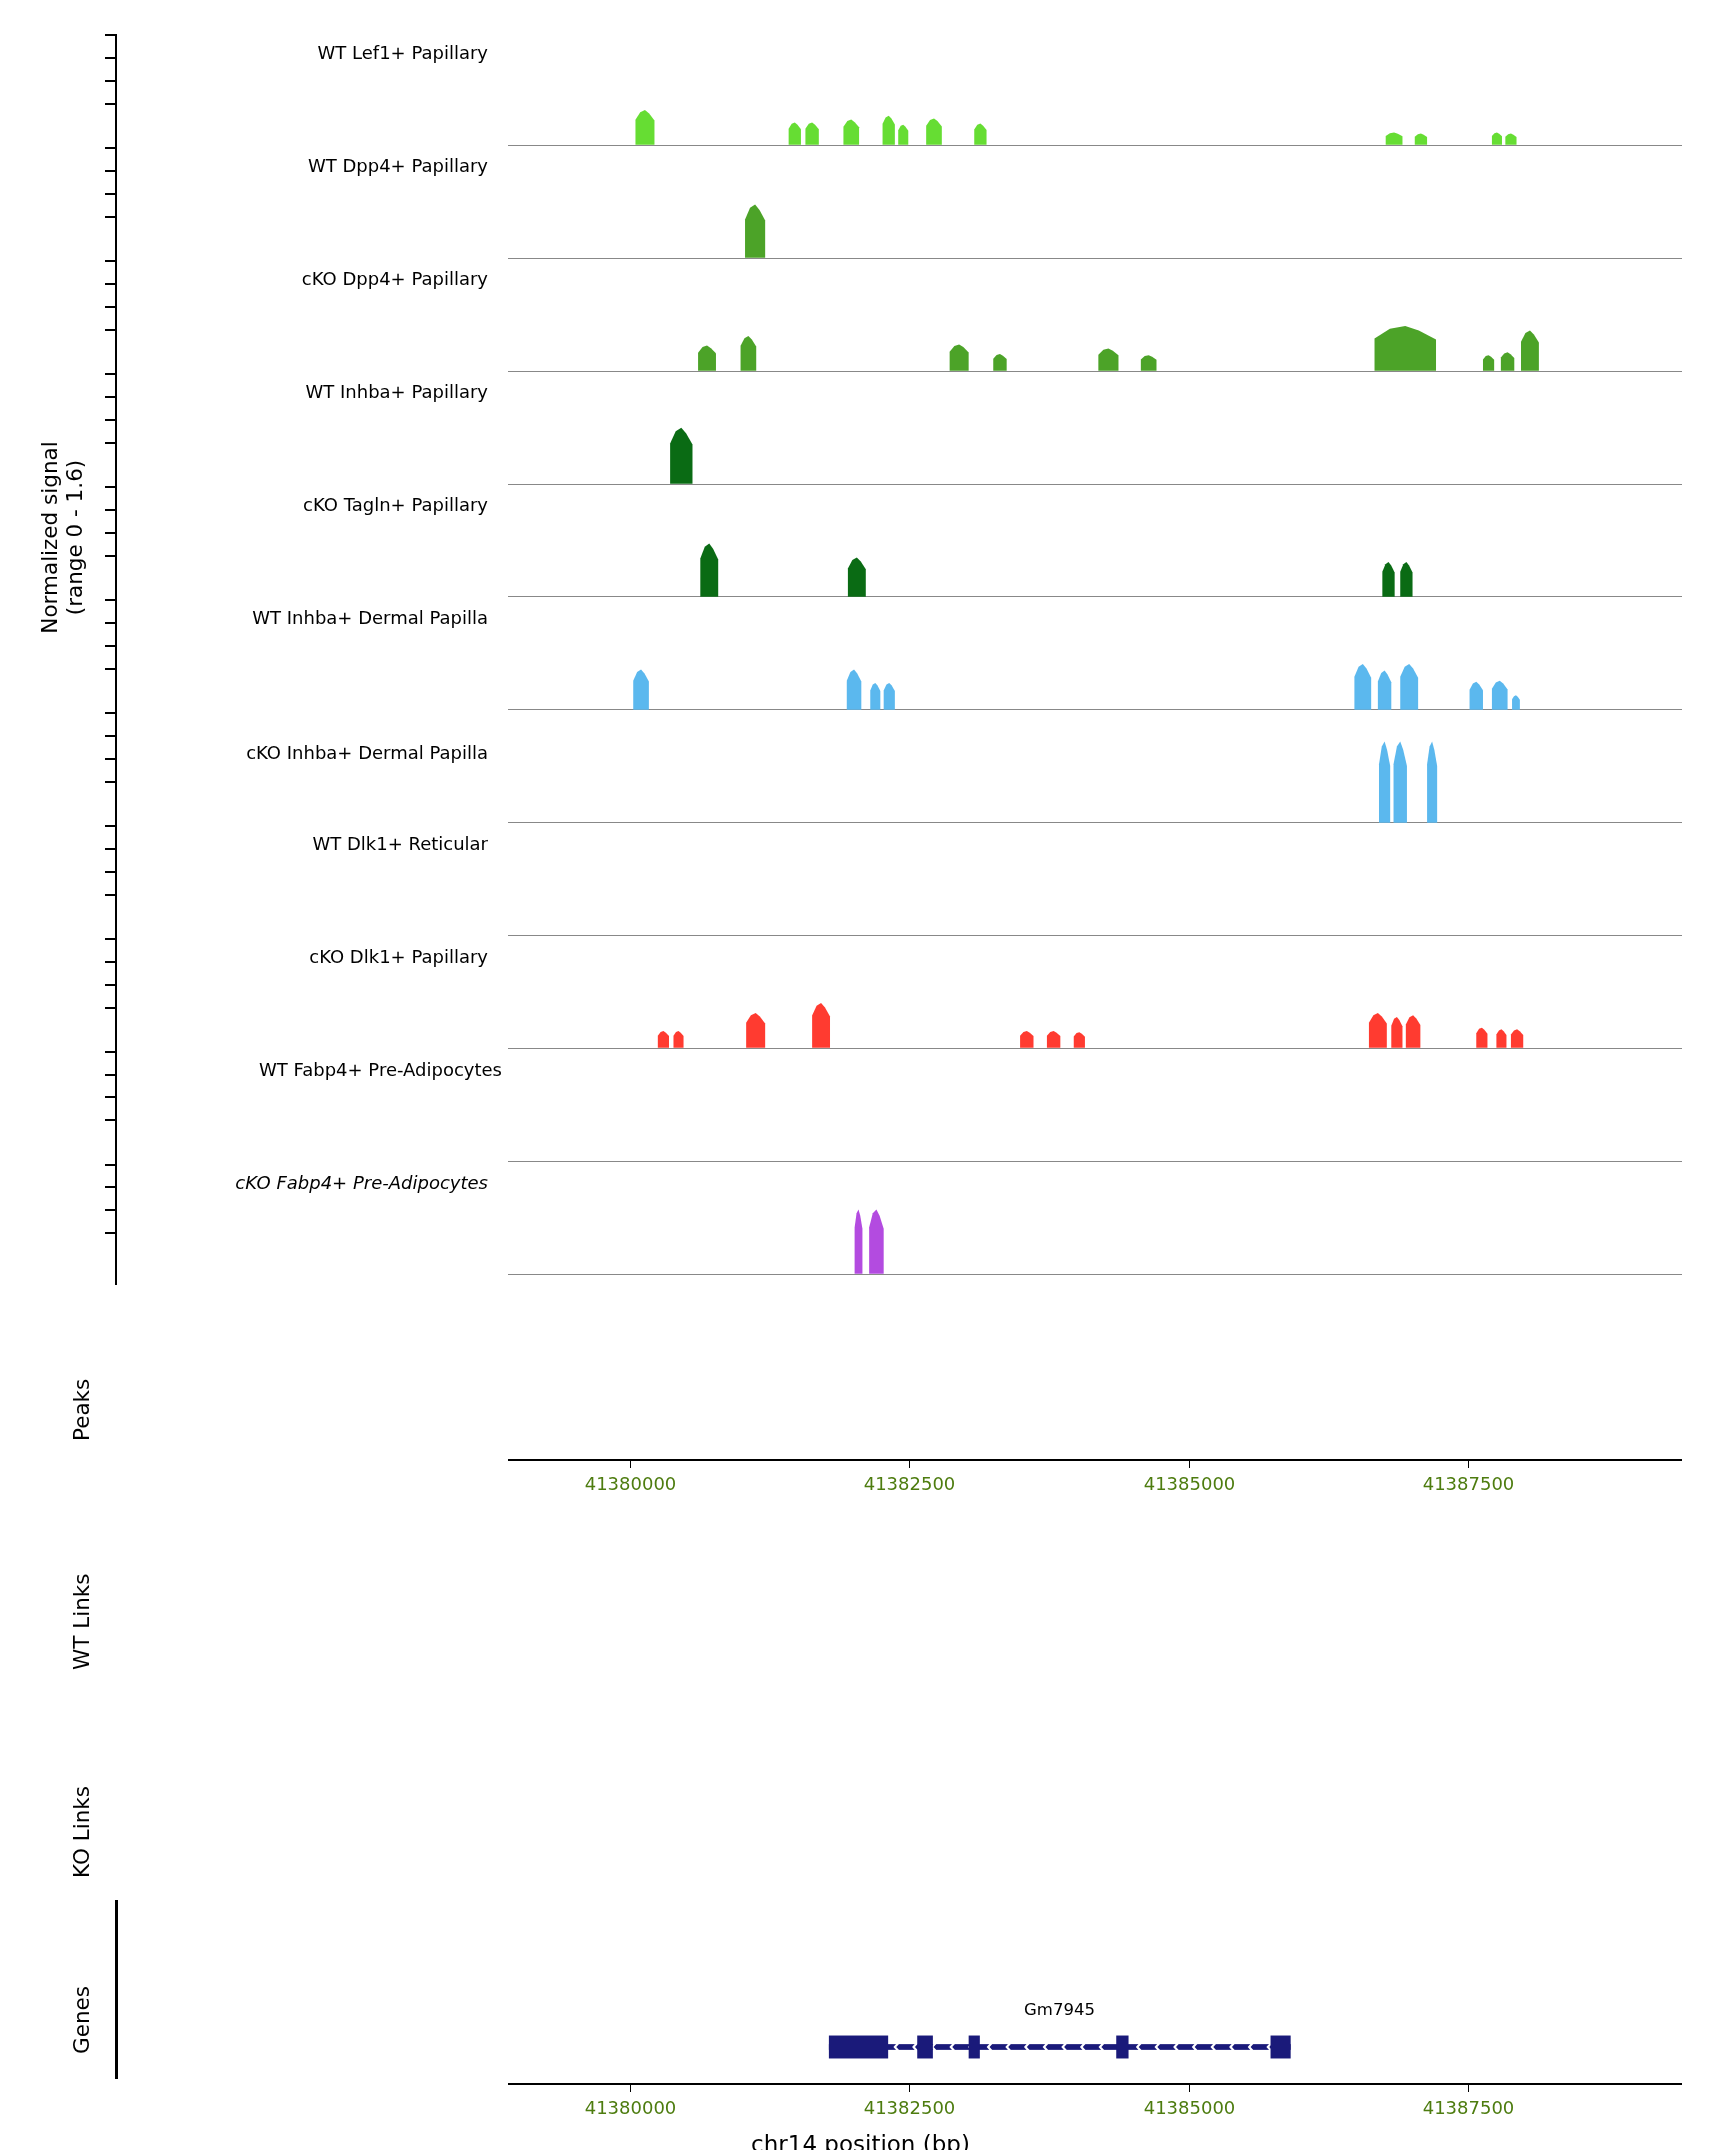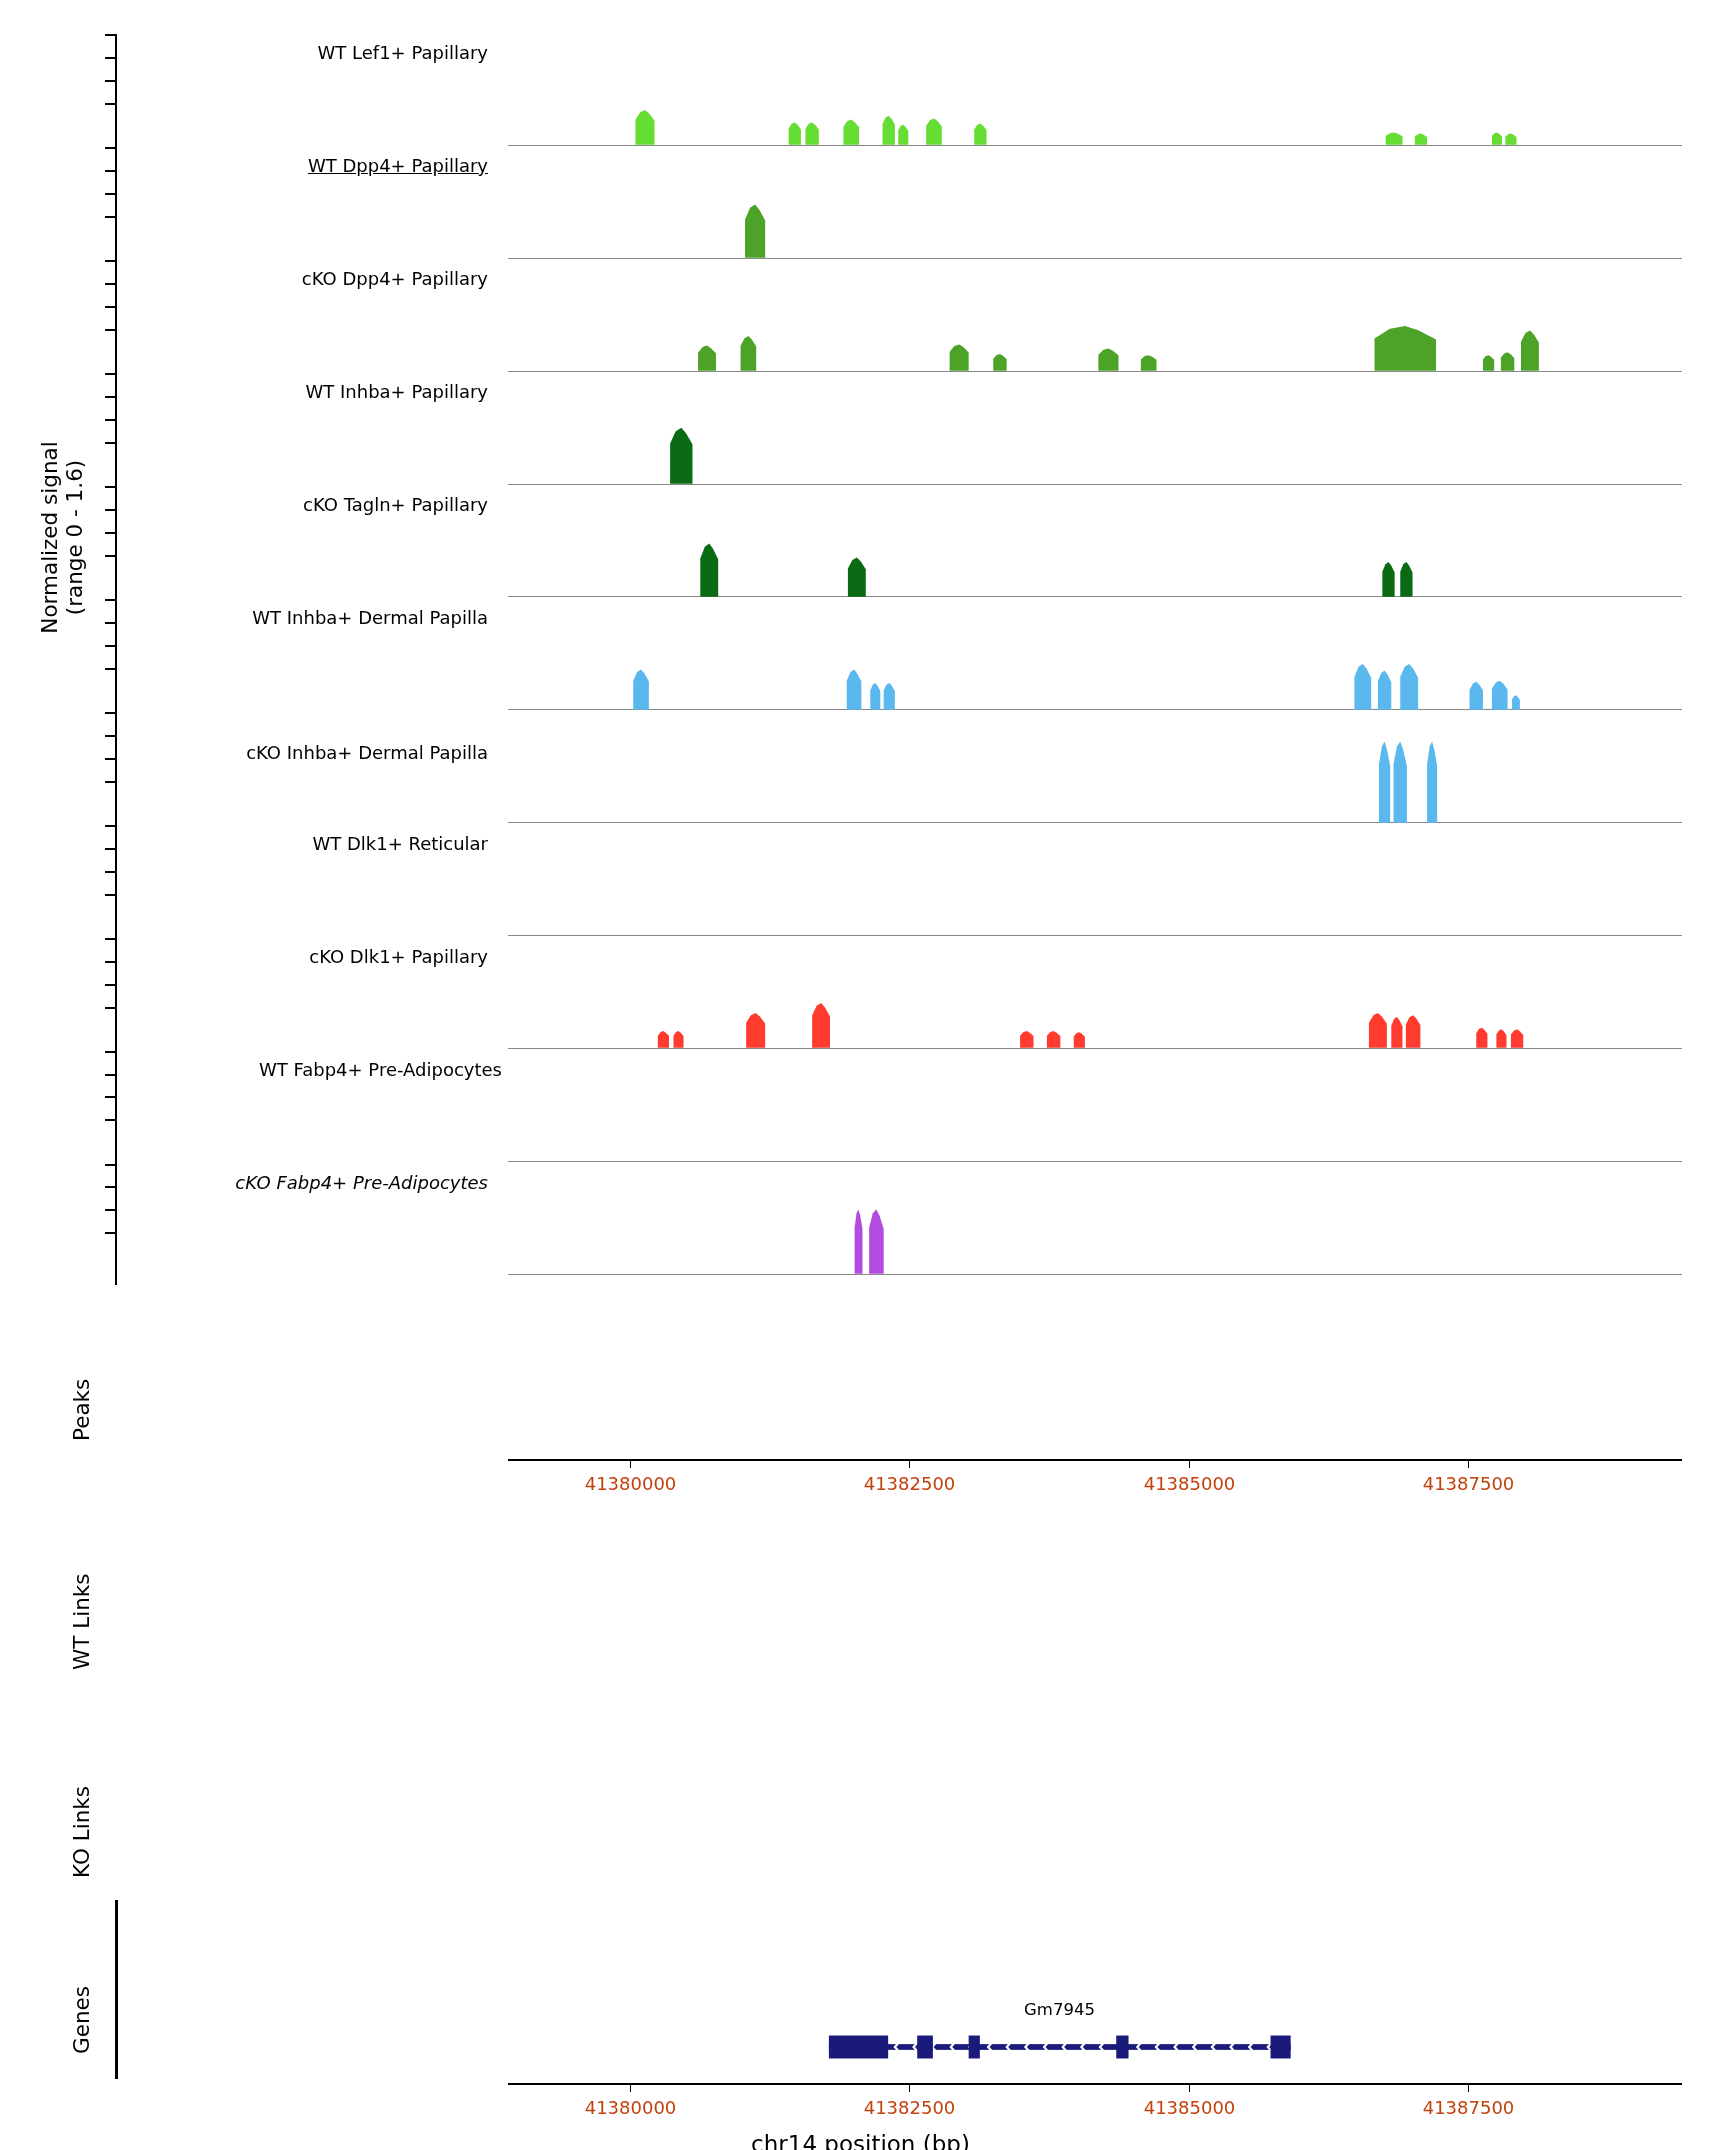--- a/index.html
+++ b/index.html
@@ -84,21 +84,21 @@
   .xtick {
     position: absolute;
     width: 1.4px;
     height: 7.2px;
     background: #000;
   }
   .xticklabel {
     position: absolute;
     font-size: 18px;
     text-align: center;
-    color: #c2410c;
+    color: #4d7c0f;
     white-space: nowrap;
   }
   .xaxis-title {
     position: absolute;
     font-size: 23px;
     text-align: center;
     width: 100%;
     color: #000;
   }
 
@@ -186,21 +186,21 @@
         <polygon points="522.2809523809524,125 522.2809523809524,95.75 526.5683333333334,86.8125 530.8557142857143,84.375 534.6286095238095,88.4375 539.4304761904762,96.5625 539.4304761904762,125" fill="#66DD33"></polygon>
         <polygon points="544.1076190476192,125 544.1076190476192,104.75 547.6154761904763,98.5625 551.1233333333334,96.875 554.2102476190477,99.6875 558.1390476190477,105.3125 558.1390476190477,125" fill="#66DD33"></polygon>
         <polygon points="583.0838095238096,125 583.0838095238096,98.5625 588.5404761904763,90.484375 593.9971428571429,88.28125 598.7990095238096,91.953125 604.9104761904762,99.296875 604.9104761904762,125" fill="#66DD33"></polygon>
         <polygon points="650.1228571428571,125 650.1228571428571,103.625 654.4102380952381,97.09375 658.697619047619,95.3125 662.4705142857142,98.28125 667.2723809523809,104.21875 667.2723809523809,125" fill="#66DD33"></polygon>
         <polygon points="1223.852380952381,125 1223.852380952381,112.625 1229.6988095238096,108.84375 1235.5452380952381,107.8125 1240.6900952380952,109.53125 1247.2380952380952,112.96875 1247.2380952380952,125" fill="#66DD33"></polygon>
         <polygon points="1264.387619047619,125 1264.387619047619,113.75 1268.675,110.3125 1272.962380952381,109.375 1276.735276190476,110.9375 1281.5371428571427,114.0625 1281.5371428571427,125" fill="#66DD33"></polygon>
         <polygon points="1371.9619047619049,125 1371.9619047619049,112.625 1375.469761904762,108.84375 1378.977619047619,107.8125 1382.0645333333334,109.53125 1385.9933333333333,112.96875 1385.9933333333333,125" fill="#66DD33"></polygon>
         <polygon points="1390.6704761904762,125 1390.6704761904762,113.75 1394.5680952380953,110.3125 1398.4657142857143,109.375 1401.895619047619,110.9375 1406.2609523809524,114.0625 1406.2609523809524,125" fill="#66DD33"></polygon>
       </svg>
     </div>
-    <div class="track-label" style="width: 373px; left: 115px; top: 157px; text-decoration: underline;">WT Dpp4+ Papillary</div>
+    <div class="track-label" style="width: 373px; left: 115px; top: 157px;">WT Dpp4+ Papillary</div>
     <div class="track-baseline" style="left: 508px; width: 1174px; top: 258px;"></div>
     <div class="track-canvas" style="left: 508px; top: 168px; width: 1174px; height: 90px;">
       <svg width="1174" height="90" viewBox="0 0 1637 125">
         <polygon points="330.51809523809516,125 330.51809523809516,71.56250000000001 337.53380952380945,55.234375000000014 344.54952380952375,50.781250000000014 350.72335238095235,58.203125000000014 358.58095238095234,73.04687500000001 358.58095238095234,125" fill="#4CA328"></polygon>
       </svg>
     </div>
     <div class="track-label" style="width: 373px; left: 115px; top: 270px;">cKO Dpp4+ Papillary</div>
     <div class="track-baseline" style="left: 508px; width: 1174px; top: 371px;"></div>
     <div class="track-canvas" style="left: 508px; top: 281px; width: 1174px; height: 90px;">
       <svg width="1174" height="90" viewBox="0 0 1637 125">

